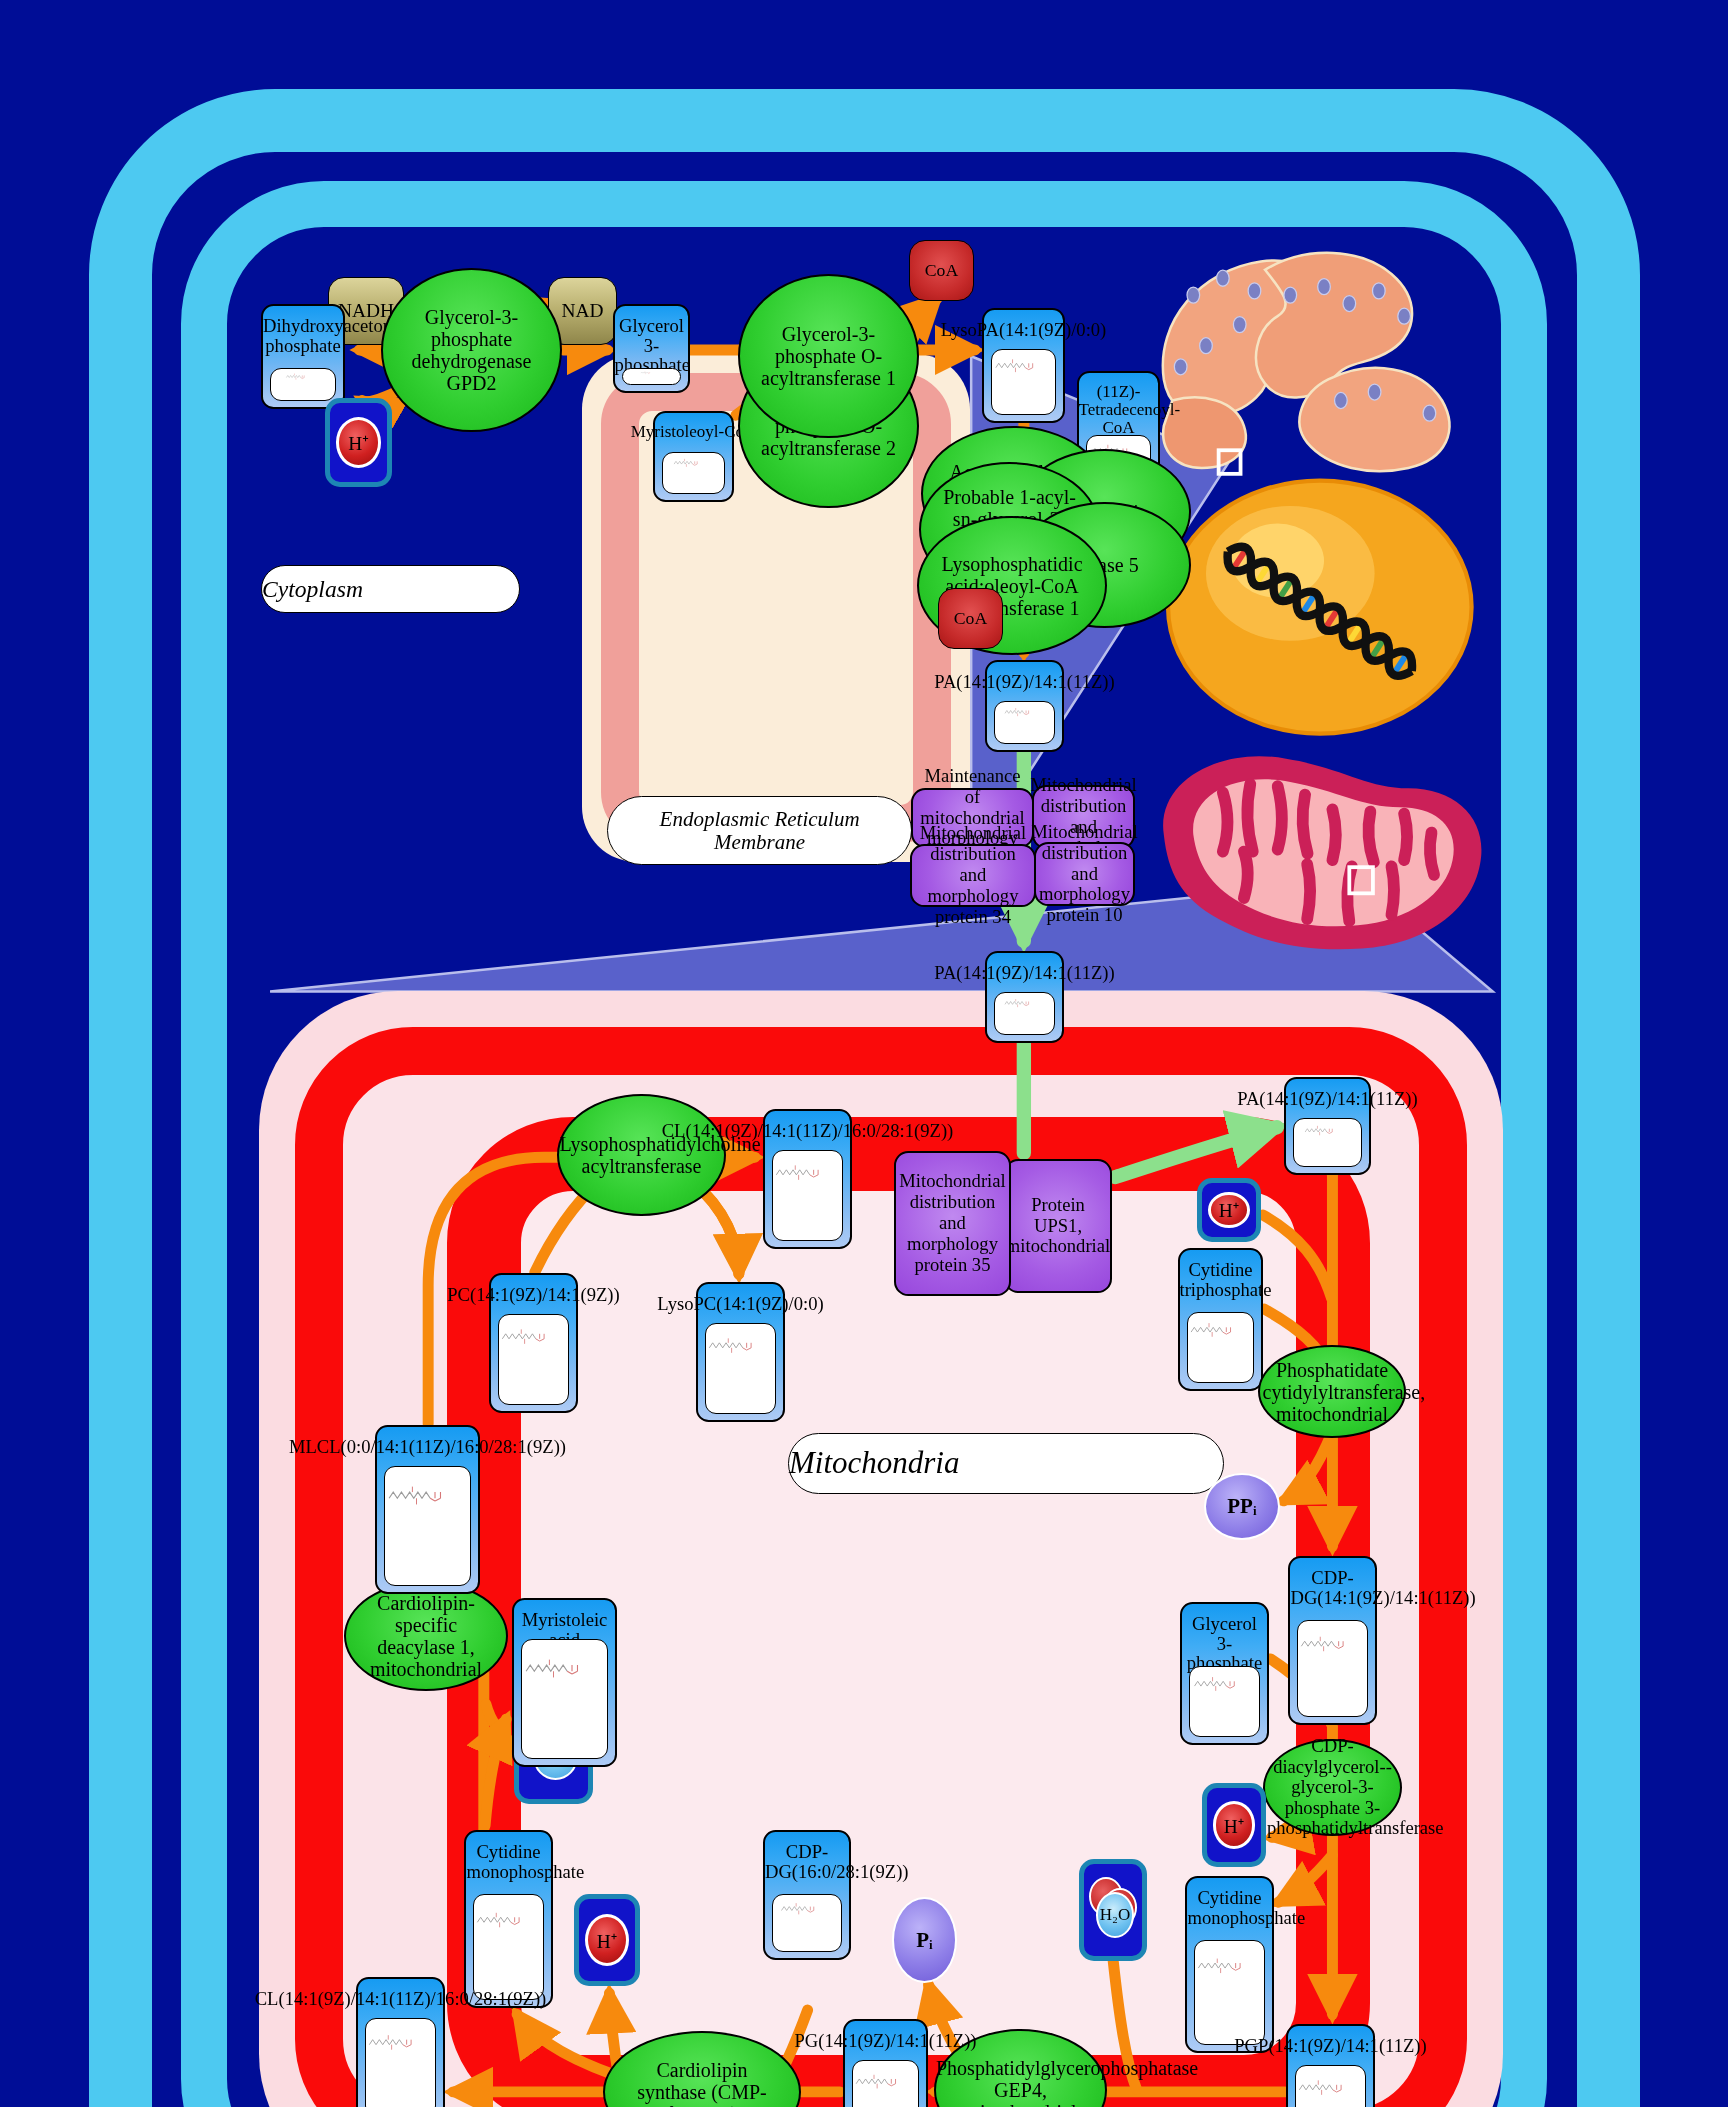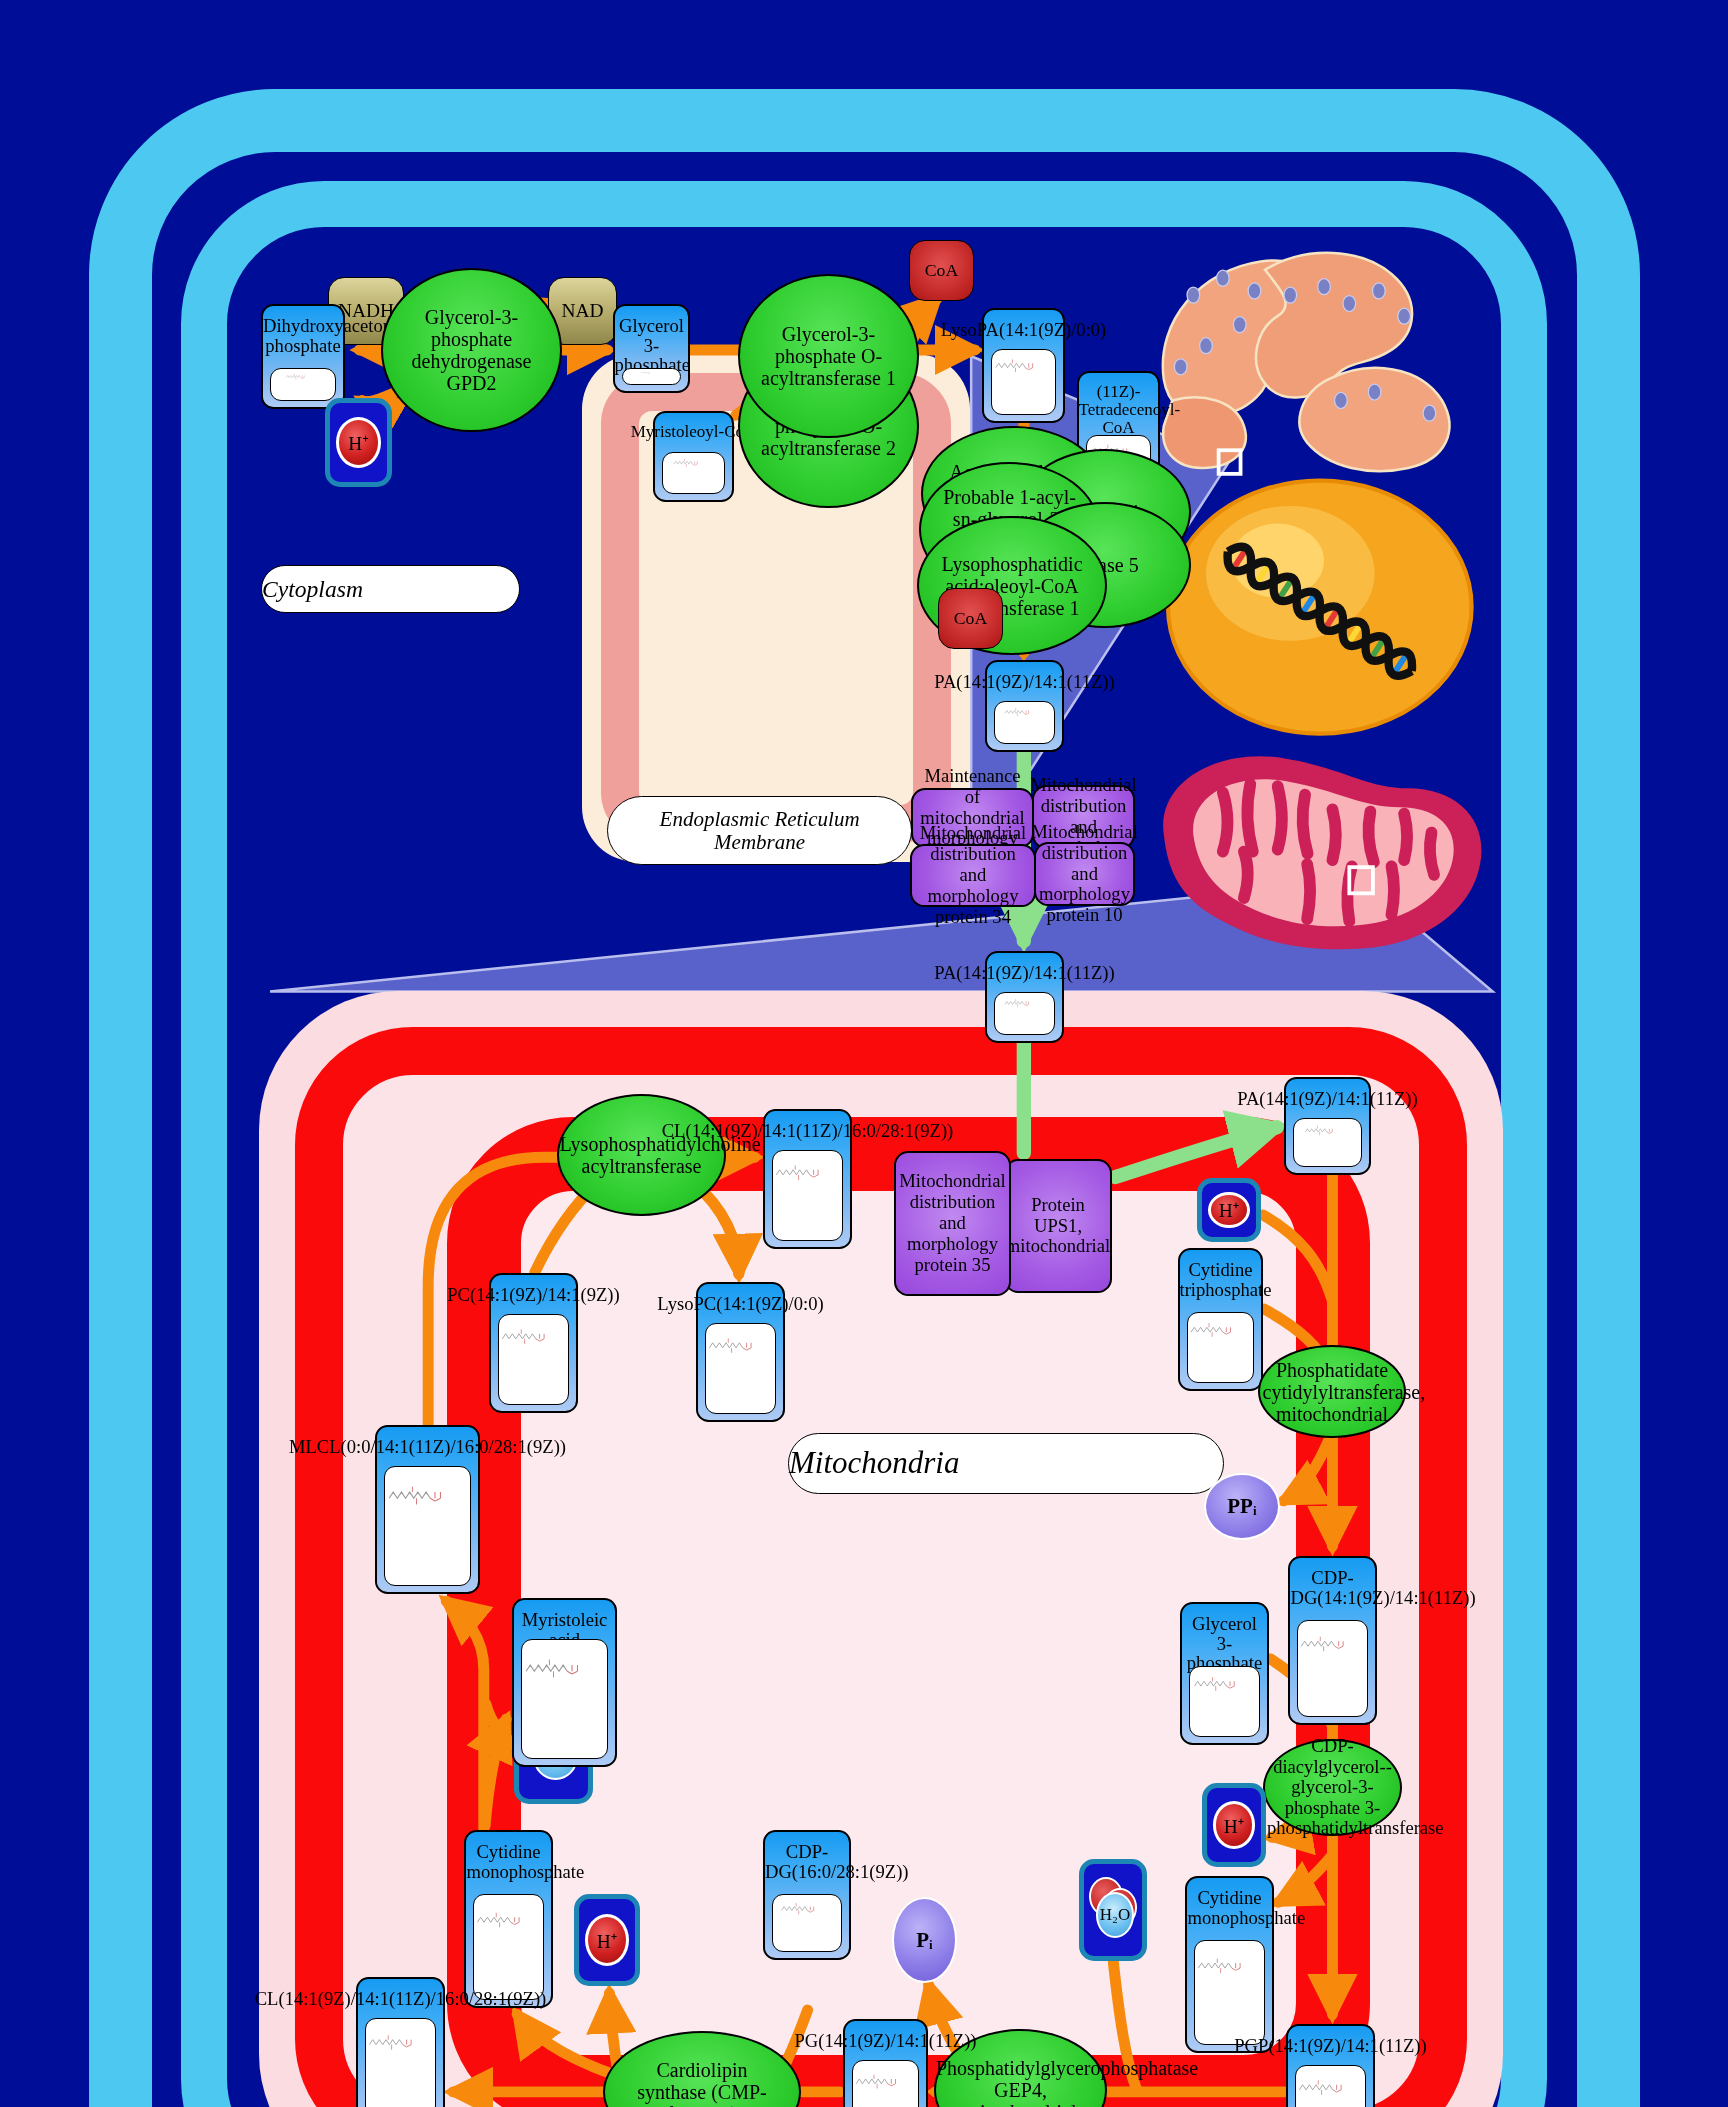--- a/index.html
+++ b/index.html
@@ -474,20 +474,23 @@
 
   <div class="met t1" style="left:356px;top:1977px;width:89px;height:148px;">
     <span class="lbl">CL(14:1(9Z)/14:1(11Z)/16:0/28:1(9Z))</span>
     <div class="body">
         <svg class="mol" viewBox="0 0 100 60">
           <use href="#zig"></use>
         </svg>
       </div>
   </div>
 
+  <div class="enz" style="left:344px;top:1581px;width:164px;height:110px;">
+    <span style="width:135px;">Cardiolipin-specific deacylase 1, mitochondrial</span>
+    </div>
 
   <div class="bh2o bion" style="left:514px;top:1699px;width:79px;height:105px;">
     <div class="w1"></div>
       <div class="w2"></div>
     <div class="wo">
         <span>H₂O</span>
       </div>
     </div>
 
   <div class="met t1" style="left:512px;top:1598px;width:105px;height:169px;">

